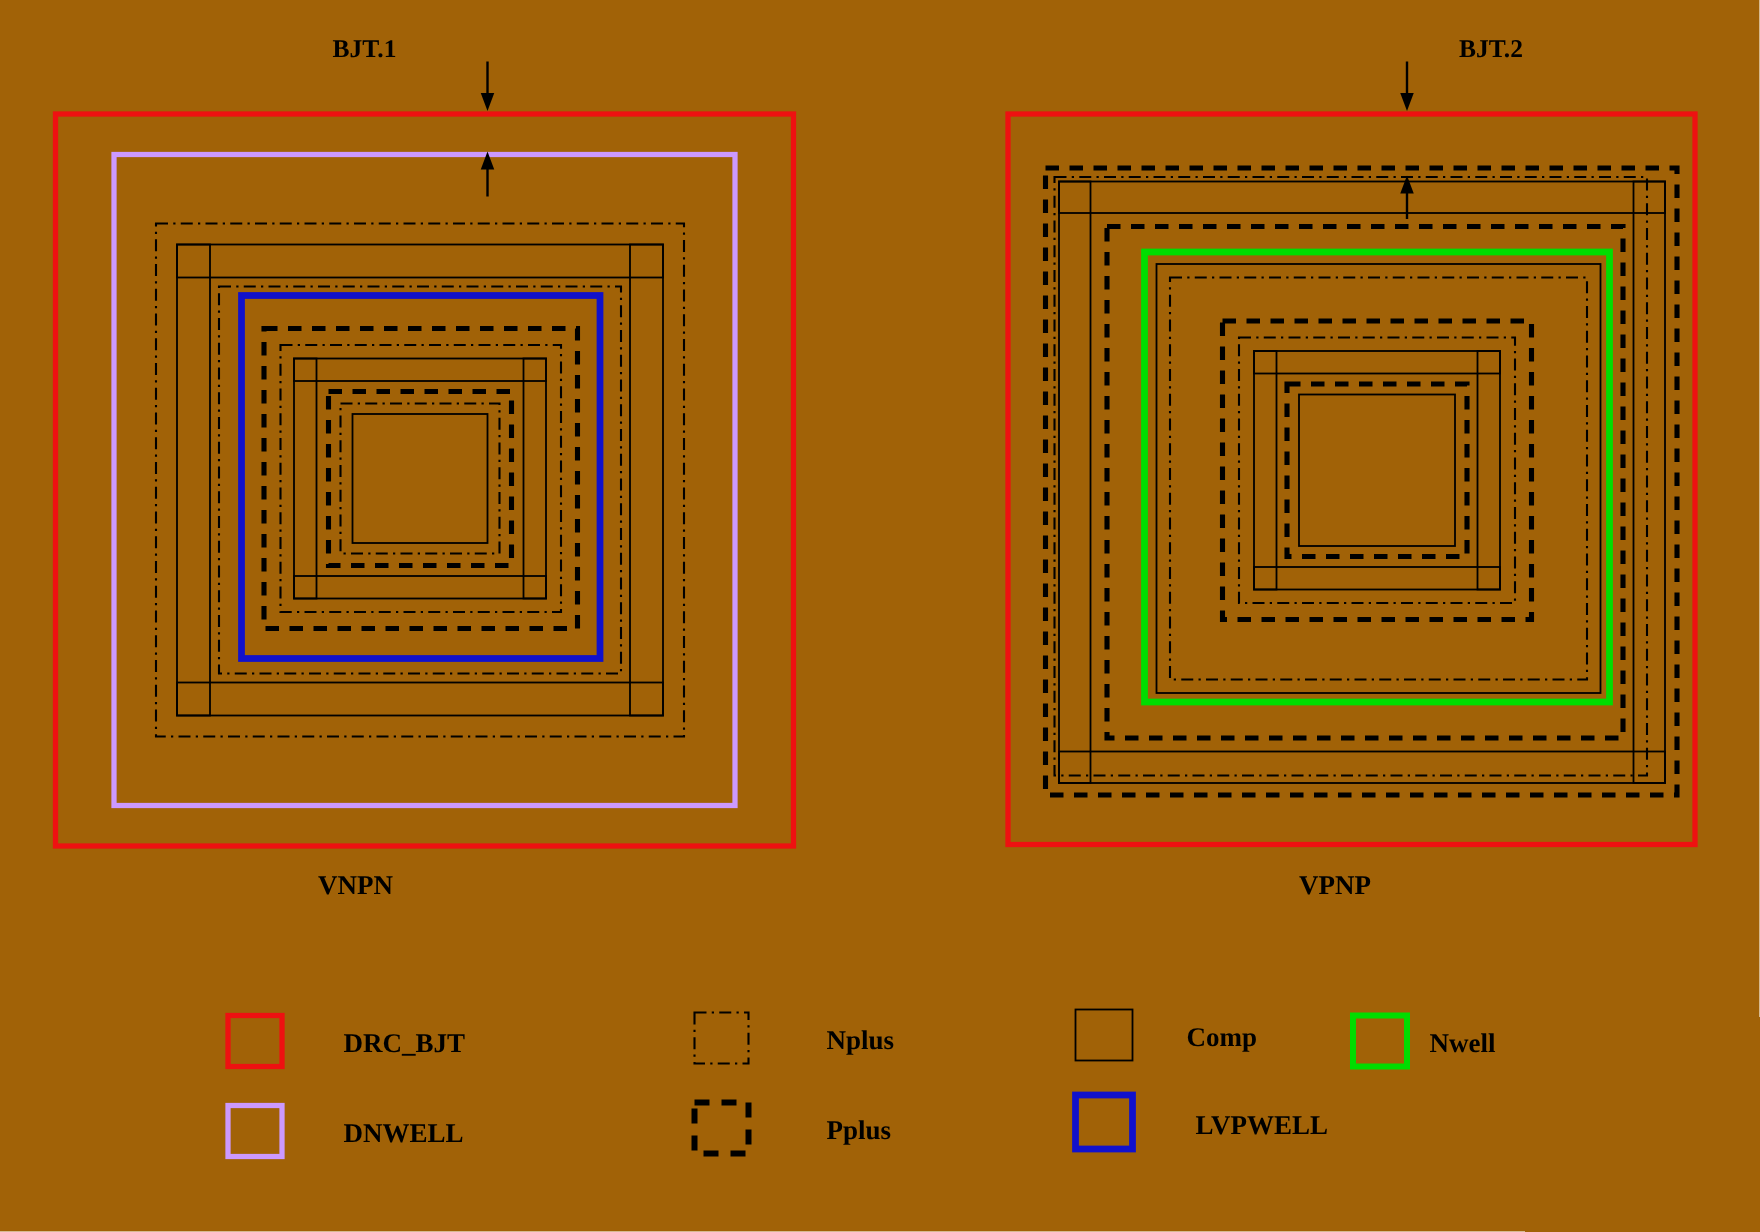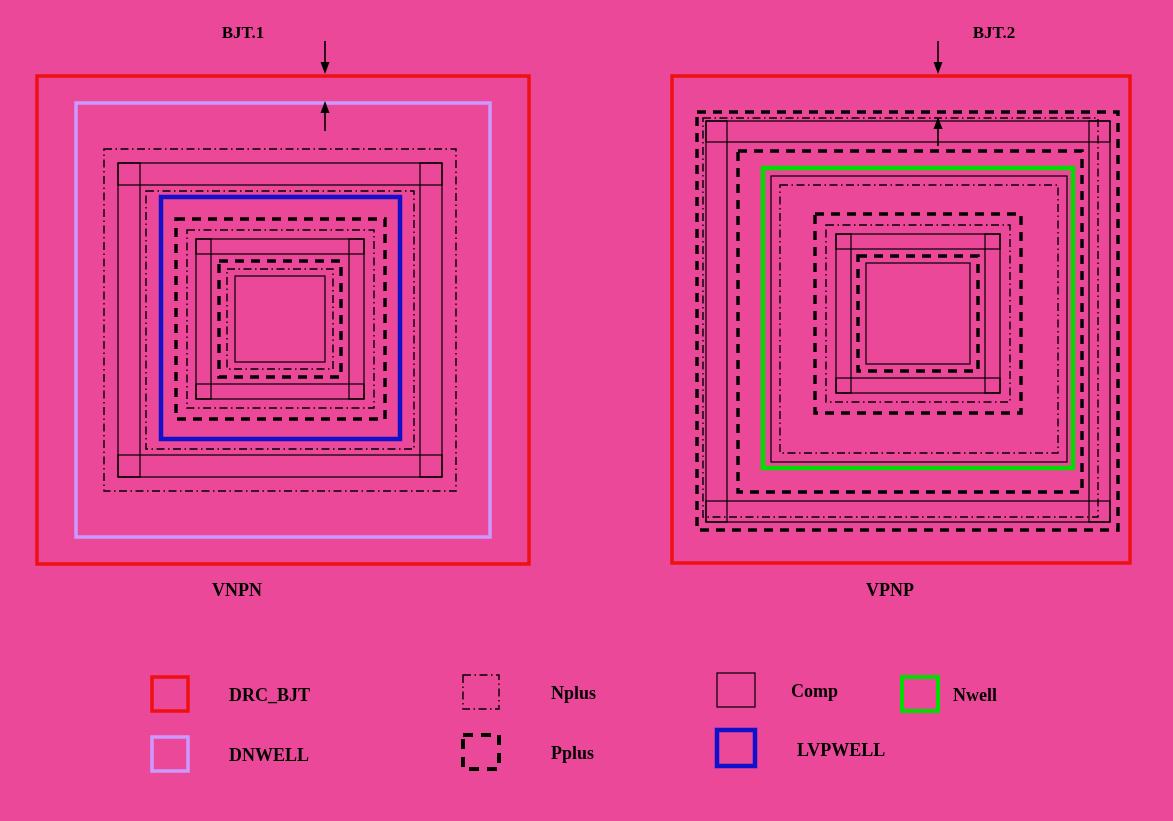--- a/index.html
+++ b/index.html
@@ -1,16 +1,16 @@
 <!DOCTYPE html>
 <html><head>
 <meta charset="utf-8">
 <style>
   html,body{margin:0;padding:0;background:#ffffff;}
-  .canvas{position:relative;width:1173px;height:821px;background:#ec4899;overflow:hidden;}
+  .canvas{position:relative;width:1173px;height:821px;background:#a16207;overflow:hidden;}
   svg{display:block;}
   
   .ln-comp{fill:none;stroke:#000;stroke-width:1.2;}
   .ln-nplus{fill:none;stroke:#000;stroke-width:1.4;stroke-dasharray:8 3.5 1.5 3.5;}
   .ln-pplus{fill:none;stroke:#000;stroke-width:3.4;stroke-dasharray:9 7;}
   .ln-pplus-lg{fill:none;stroke:#000;stroke-width:4;stroke-dasharray:10 8;}
   .ln-arrow{stroke:#000;stroke-width:1.6;}
   .arrow-head{fill:#000;stroke:none;}
   .lbl{font-family:"Liberation Serif",serif;font-weight:bold;font-size:17px;fill:#000;}
   .lbl-lg{font-family:"Liberation Serif",serif;font-weight:bold;font-size:18px;fill:#000;}

